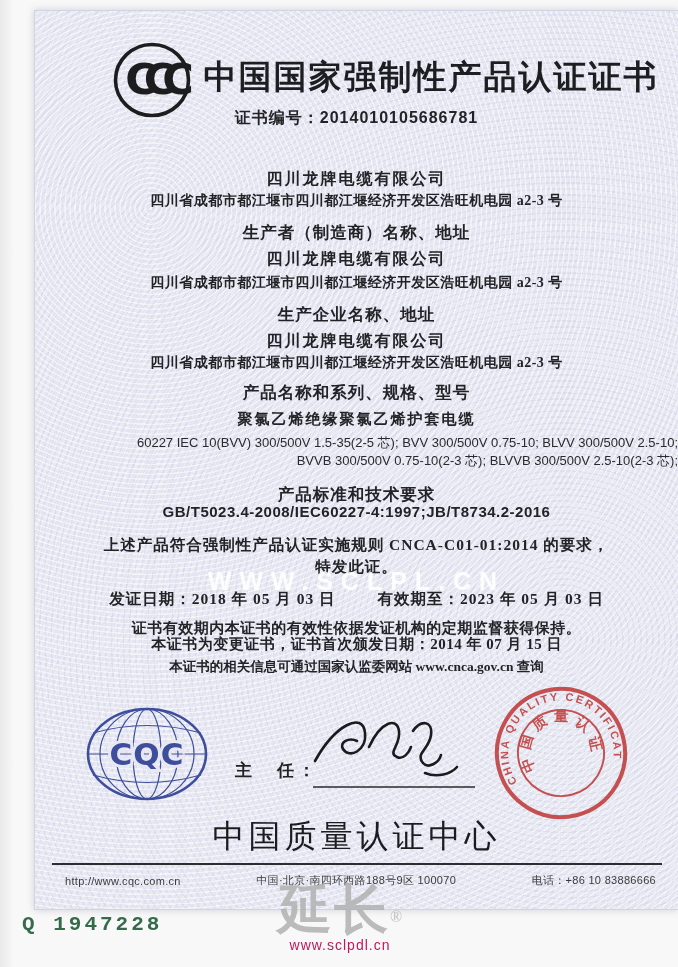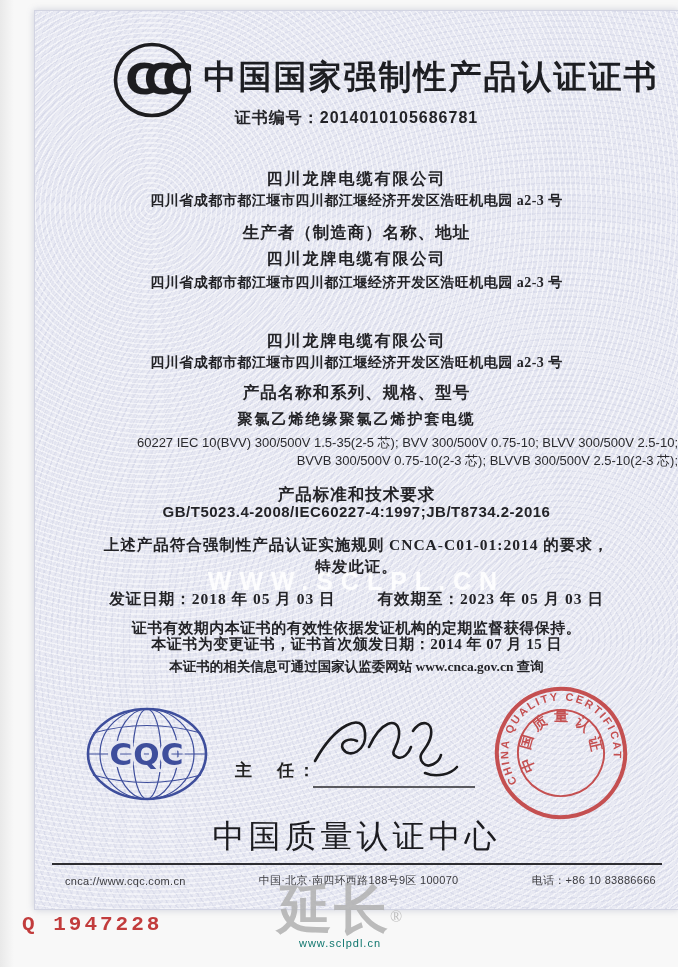--- a/index.html
+++ b/index.html
@@ -65,31 +65,31 @@
   .footer{
     position:absolute;left:0;top:862px;width:100%;
     display:flex;justify-content:space-between;align-items:center;
     padding:0 22px 0 30px;box-sizing:border-box;
     font-family:"Liberation Sans","DejaVu Sans",sans-serif;
     font-size:11px;color:#3a3a3e;letter-spacing:.3px;
   }
   .serial{
     position:absolute;left:22px;top:913px;
     font-family:"Liberation Mono","DejaVu Sans Mono",monospace;
-    font-size:21px;font-weight:bold;letter-spacing:3px;color:#b91c1c;opacity:.85;
+    font-size:21px;font-weight:bold;letter-spacing:3px;color:#14532d;opacity:.85;
   }
   .brand{
     position:absolute;left:252px;top:882px;width:176px;text-align:center;
     color:#b1b1b1;z-index:5;line-height:1;
   }
   .brand-main{font-family:"Liberation Sans","DejaVu Sans",sans-serif;
     font-size:54px;font-weight:bold;letter-spacing:2px;opacity:.85;}
   .brand-reg{font-size:16px;vertical-align:super;opacity:.8;}
   .brand-site{font-family:"Liberation Sans","DejaVu Sans",sans-serif;
-    font-size:11px;color:#0f766e;letter-spacing:1px;margin-top:2px;}
+    font-size:14px;color:#be185d;letter-spacing:1px;margin-top:2px;}
 </style>
 </head>
 <body>
 
 <div class="scan-edge"></div>
 
 <div class="paper">
 
   <svg class="ccc-logo" viewBox="0 0 80 78">
     <ellipse cx="40" cy="39" rx="36.5" ry="35.5" fill="none" stroke="#1d1d20" stroke-width="3.6"></ellipse>
@@ -100,20 +100,21 @@
 
   <div class="row certno sans" style="top:97px">证书编号：2014010105686781</div>
 
   <div class="row v" style="top:158px">四川龙牌电缆有限公司</div>
   <div class="row a" style="top:181px">四川省成都市都江堰市四川都江堰经济开发区浩旺机电园 a2-3 号</div>
 
   <div class="row h" style="top:211px">生产者（制造商）名称、地址</div>
   <div class="row v" style="top:238px">四川龙牌电缆有限公司</div>
   <div class="row a" style="top:263px">四川省成都市都江堰市四川都江堰经济开发区浩旺机电园 a2-3 号</div>
 
+  <div class="row h" style="top:293px">生产企业名称、地址</div>
   <div class="row v" style="top:320px">四川龙牌电缆有限公司</div>
   <div class="row a" style="top:343px">四川省成都市都江堰市四川都江堰经济开发区浩旺机电园 a2-3 号</div>
 
   <div class="row v" style="top:399px;font-size:15px">聚氯乙烯绝缘聚氯乙烯护套电缆</div>
   <div class="row h" style="top:371px">产品名称和系列、规格、型号</div>
   <div class="row models sans" style="top:423px">60227 IEC 10(BVV) 300/500V 1.5-35(2-5 芯); BVV 300/500V 0.75-10; BLVV 300/500V 2.5-10;</div>
   <div class="row models sans" style="top:441px">BVVB 300/500V 0.75-10(2-3 芯); BLVVB 300/500V 2.5-10(2-3 芯);</div>
 
   <div class="row h" style="top:473px">产品标准和技术要求</div>
   <div class="row std sans" style="top:492px">GB/T5023.4-2008/IEC60227-4:1997;JB/T8734.2-2016</div>
@@ -166,21 +167,21 @@
     <text font-size="16.5" font-weight="bold" fill="#c03b3b">
       <textPath href="#inner-arc" startOffset="0" textLength="178">中国质量认证中心</textPath>
     </text>
   </svg>
 
   <div class="orgname">中国质量认证中心</div>
 
   <div class="divider"></div>
 
   <div class="footer">
-    <span>cnca://www.cqc.com.cn</span>
+    <span>http://www.cqc.com.cn</span>
     <span>中国·北京·南四环西路188号9区  100070</span>
     <span>电话：+86 10 83886666</span>
   </div>
 
   <div class="overlay-wm">WWW.SCLPL.CN</div>
 </div>
 
 <div class="serial">Q  1947228</div>
 
 <div class="brand">

